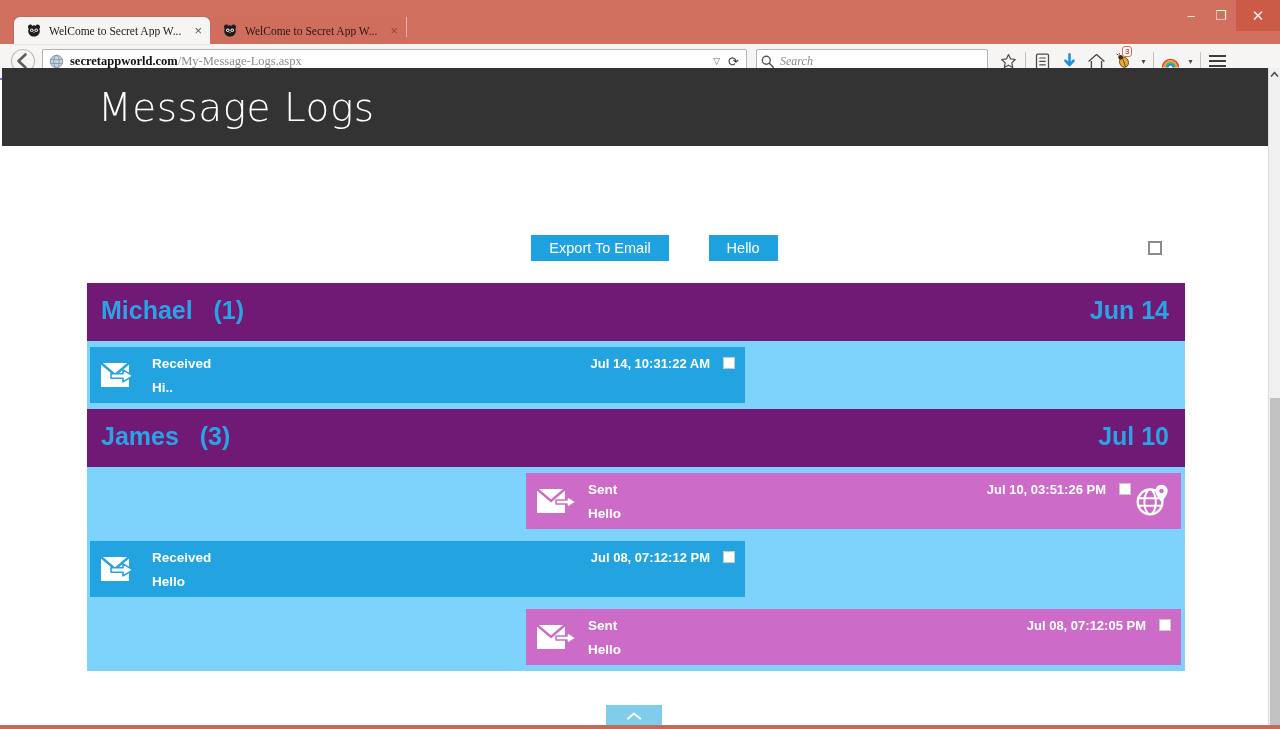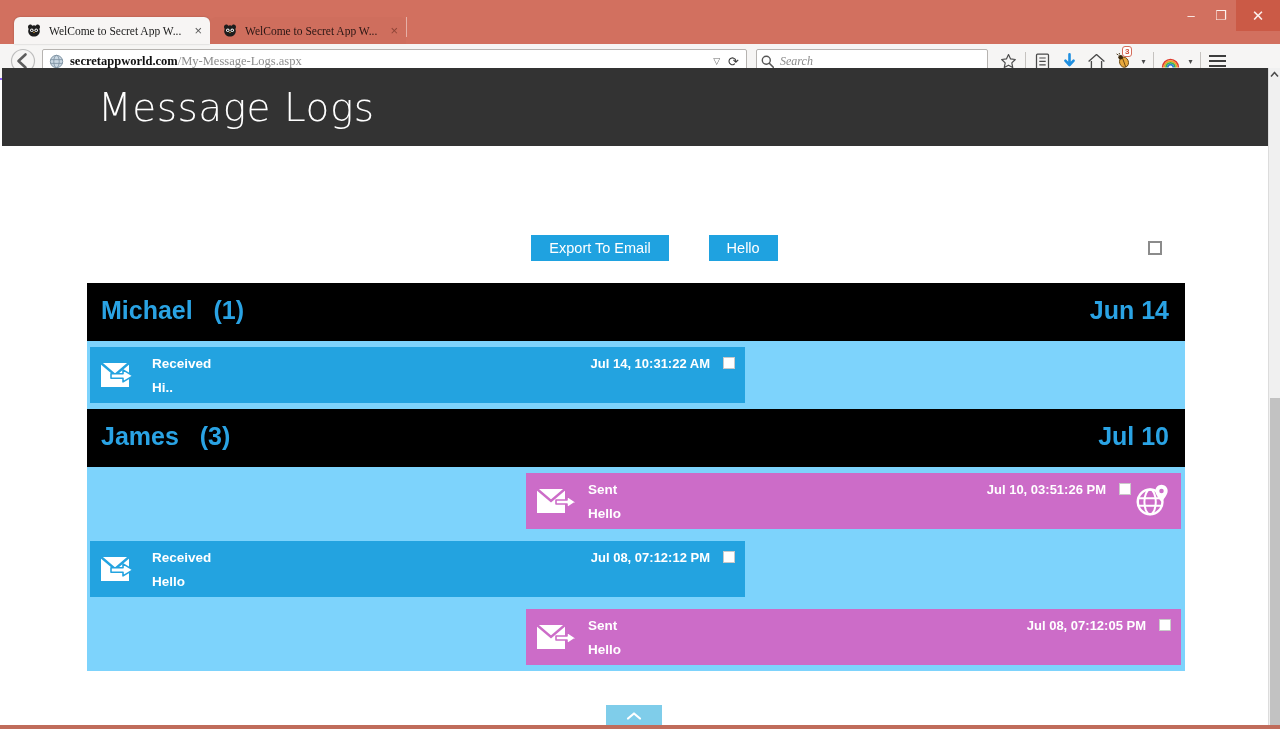--- a/index.html
+++ b/index.html
@@ -240,21 +240,21 @@
     top: 28px;
     width: 14px; height: 14px;
     background: #fff;
     border: 2px solid #8b8b8b;
     cursor: pointer;
   }
 
   .convo-wrap { padding: 0 85px; }
 
   .convo-head {
-    background: #000000;
+    background: #701a75;
     height: 58px;
     display: flex;
     align-items: center;
     justify-content: space-between;
     padding: 0 16px 4px 14px;
   }
   .convo-name {
     color: #2aa3e4;
     font-size: 25px;
     font-weight: 700;

